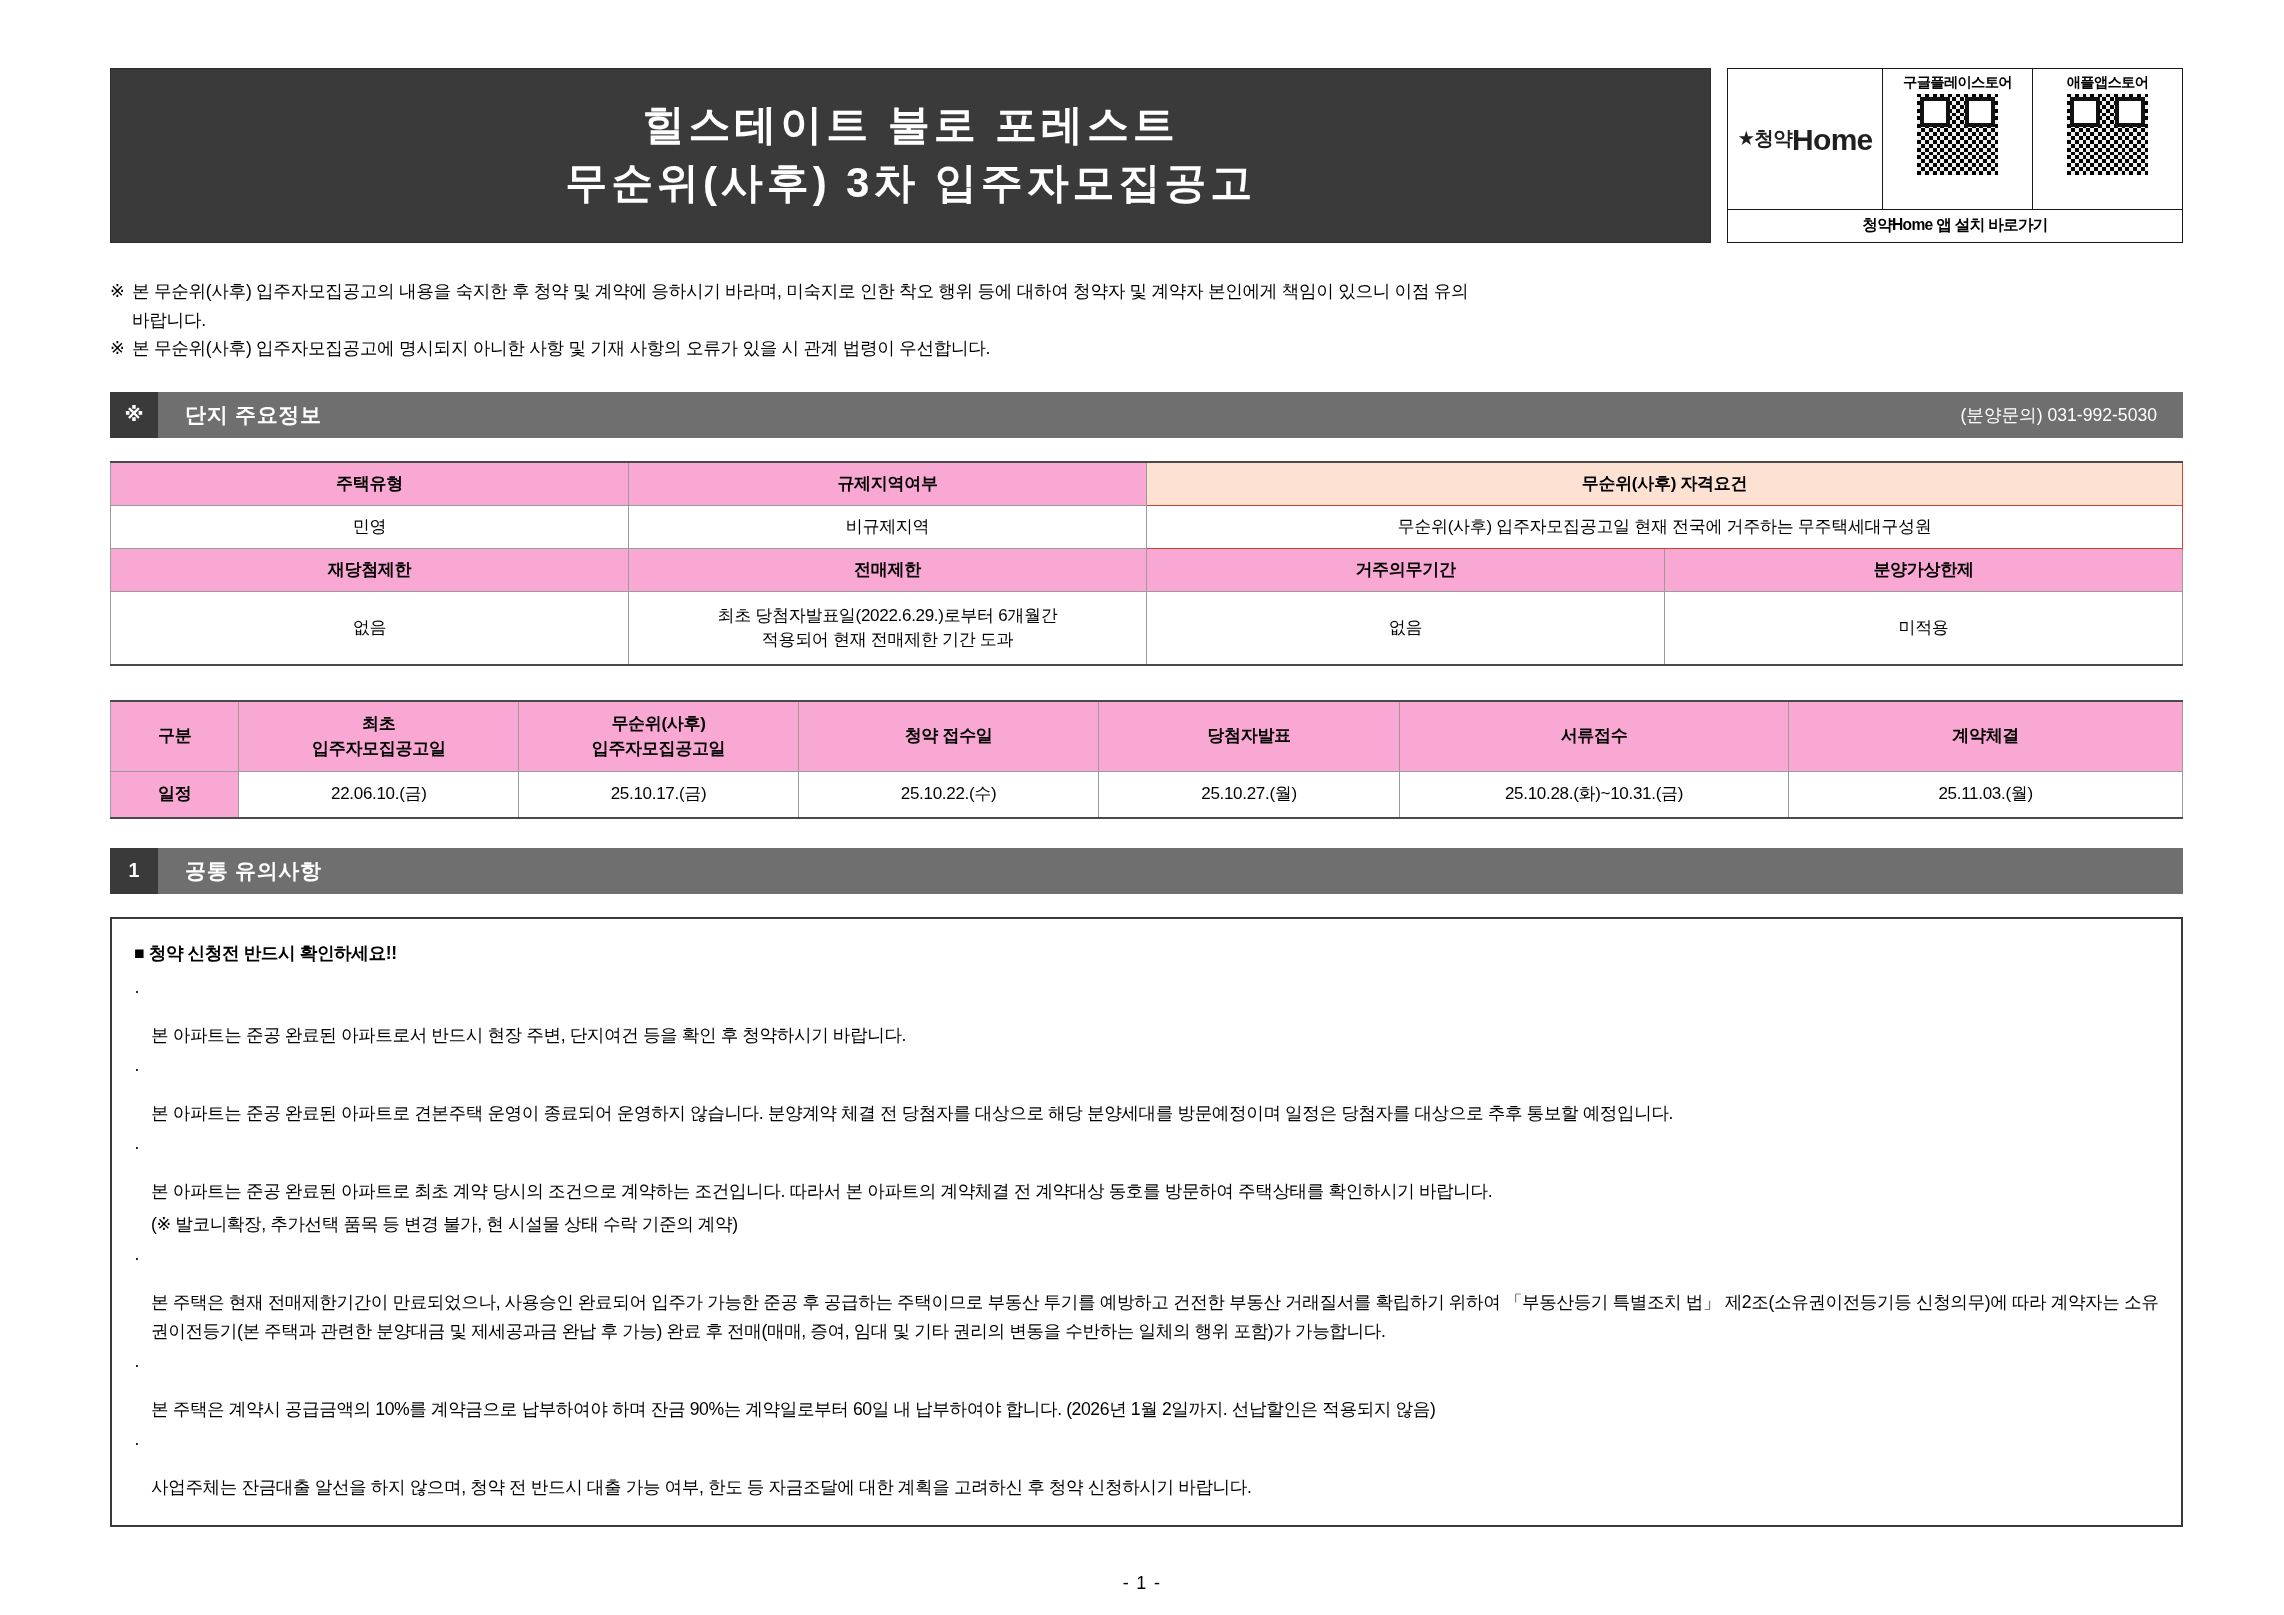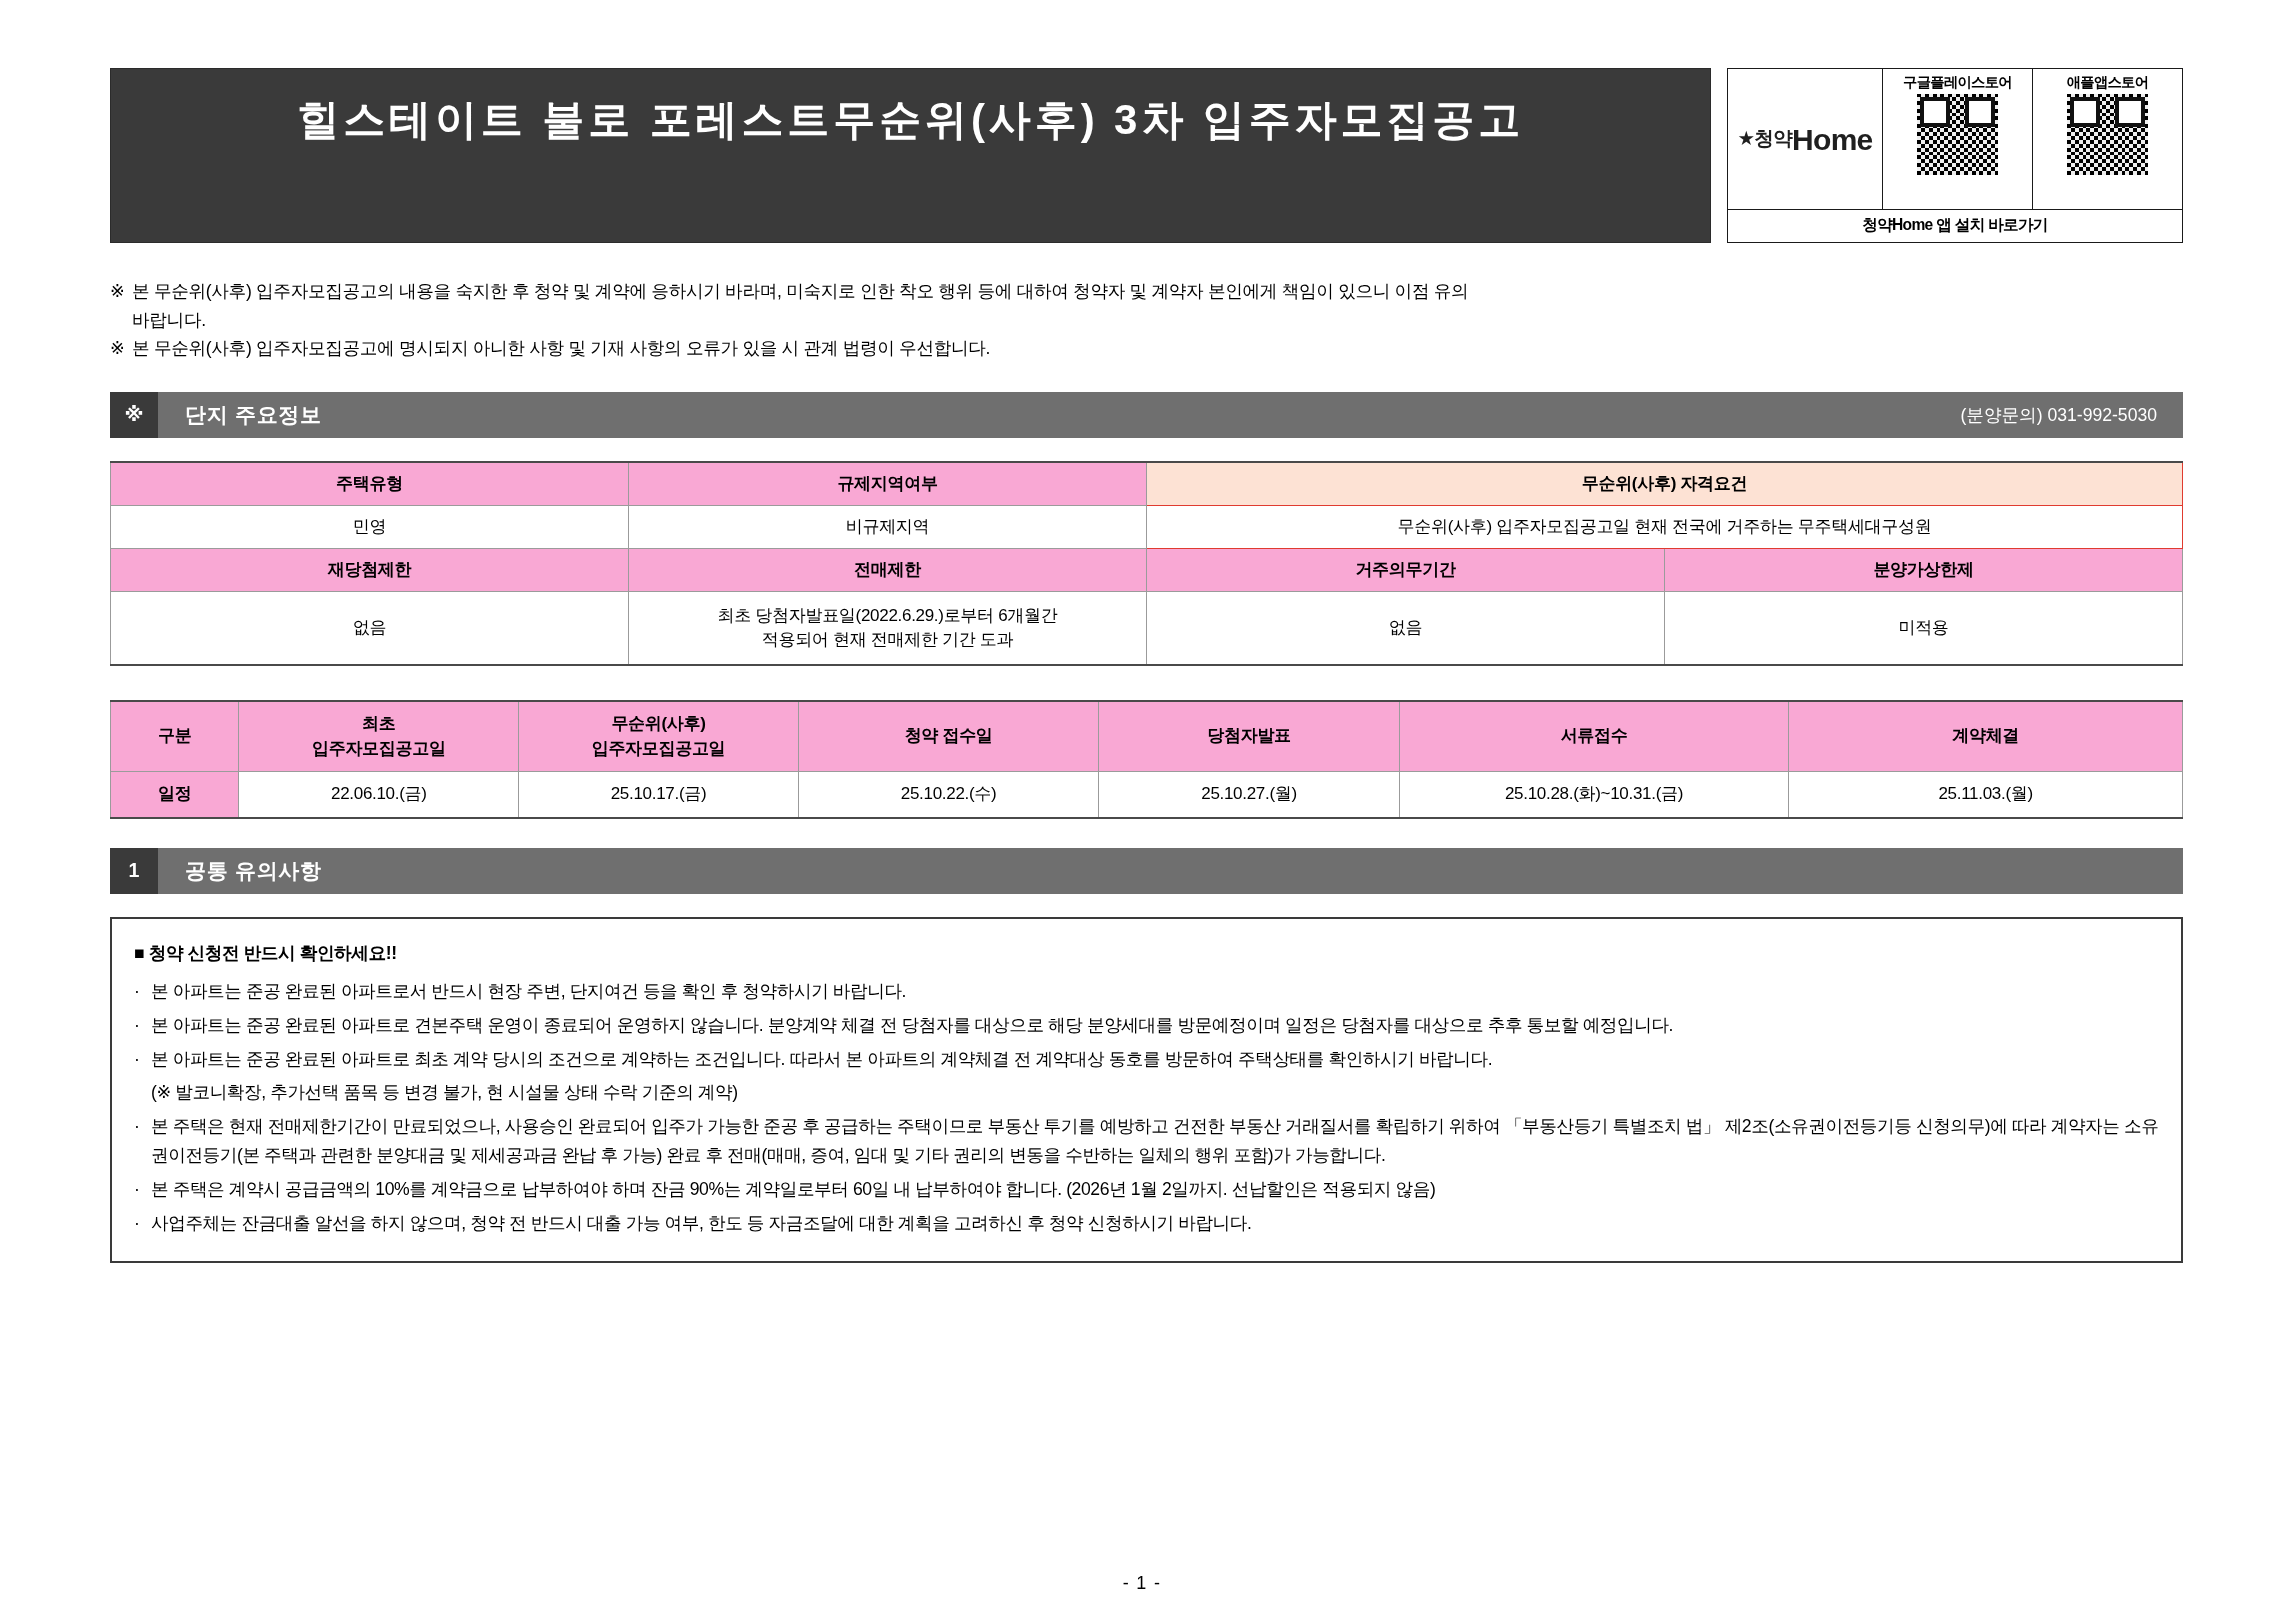--- a/index.html
+++ b/index.html
@@ -36,20 +36,21 @@
   .title-block {
     flex: 1 1 auto;
     background: #3a3a3a;
     color: #ffffff;
     text-align: center;
     padding: 22px 13px 26px 13px;
     box-sizing: border-box;
     border: 1.3px solid #2b2b2b;
     min-height: 175px;
     display: flex;
+    flex-direction: column;
     justify-content: center;
   }
   .title-line {
     font-size: 42px;
     font-weight: bold;
     letter-spacing: 3.9px;
     line-height: 1.38;
     white-space: nowrap;
   }
   .qr-block {
@@ -240,21 +241,21 @@
     margin-bottom: 9px;
   }
   .cb-item {
     display: flex;
     margin-top: 5.9px;
   }
   .cb-bullet {
     width: 17px;
     flex: 0 0 17px;
   }
-  .cb-text { flex: 1 1 auto; }
+  .cb-text { flex: 1 1 auto; margin-top: 44px; }
   .cb-sub {
     padding-left: 17px;
     margin-top: 3.9px;
   }
 
   .page-num {
     position: absolute;
     left: 0;
     right: 0;
     bottom: 22px;

